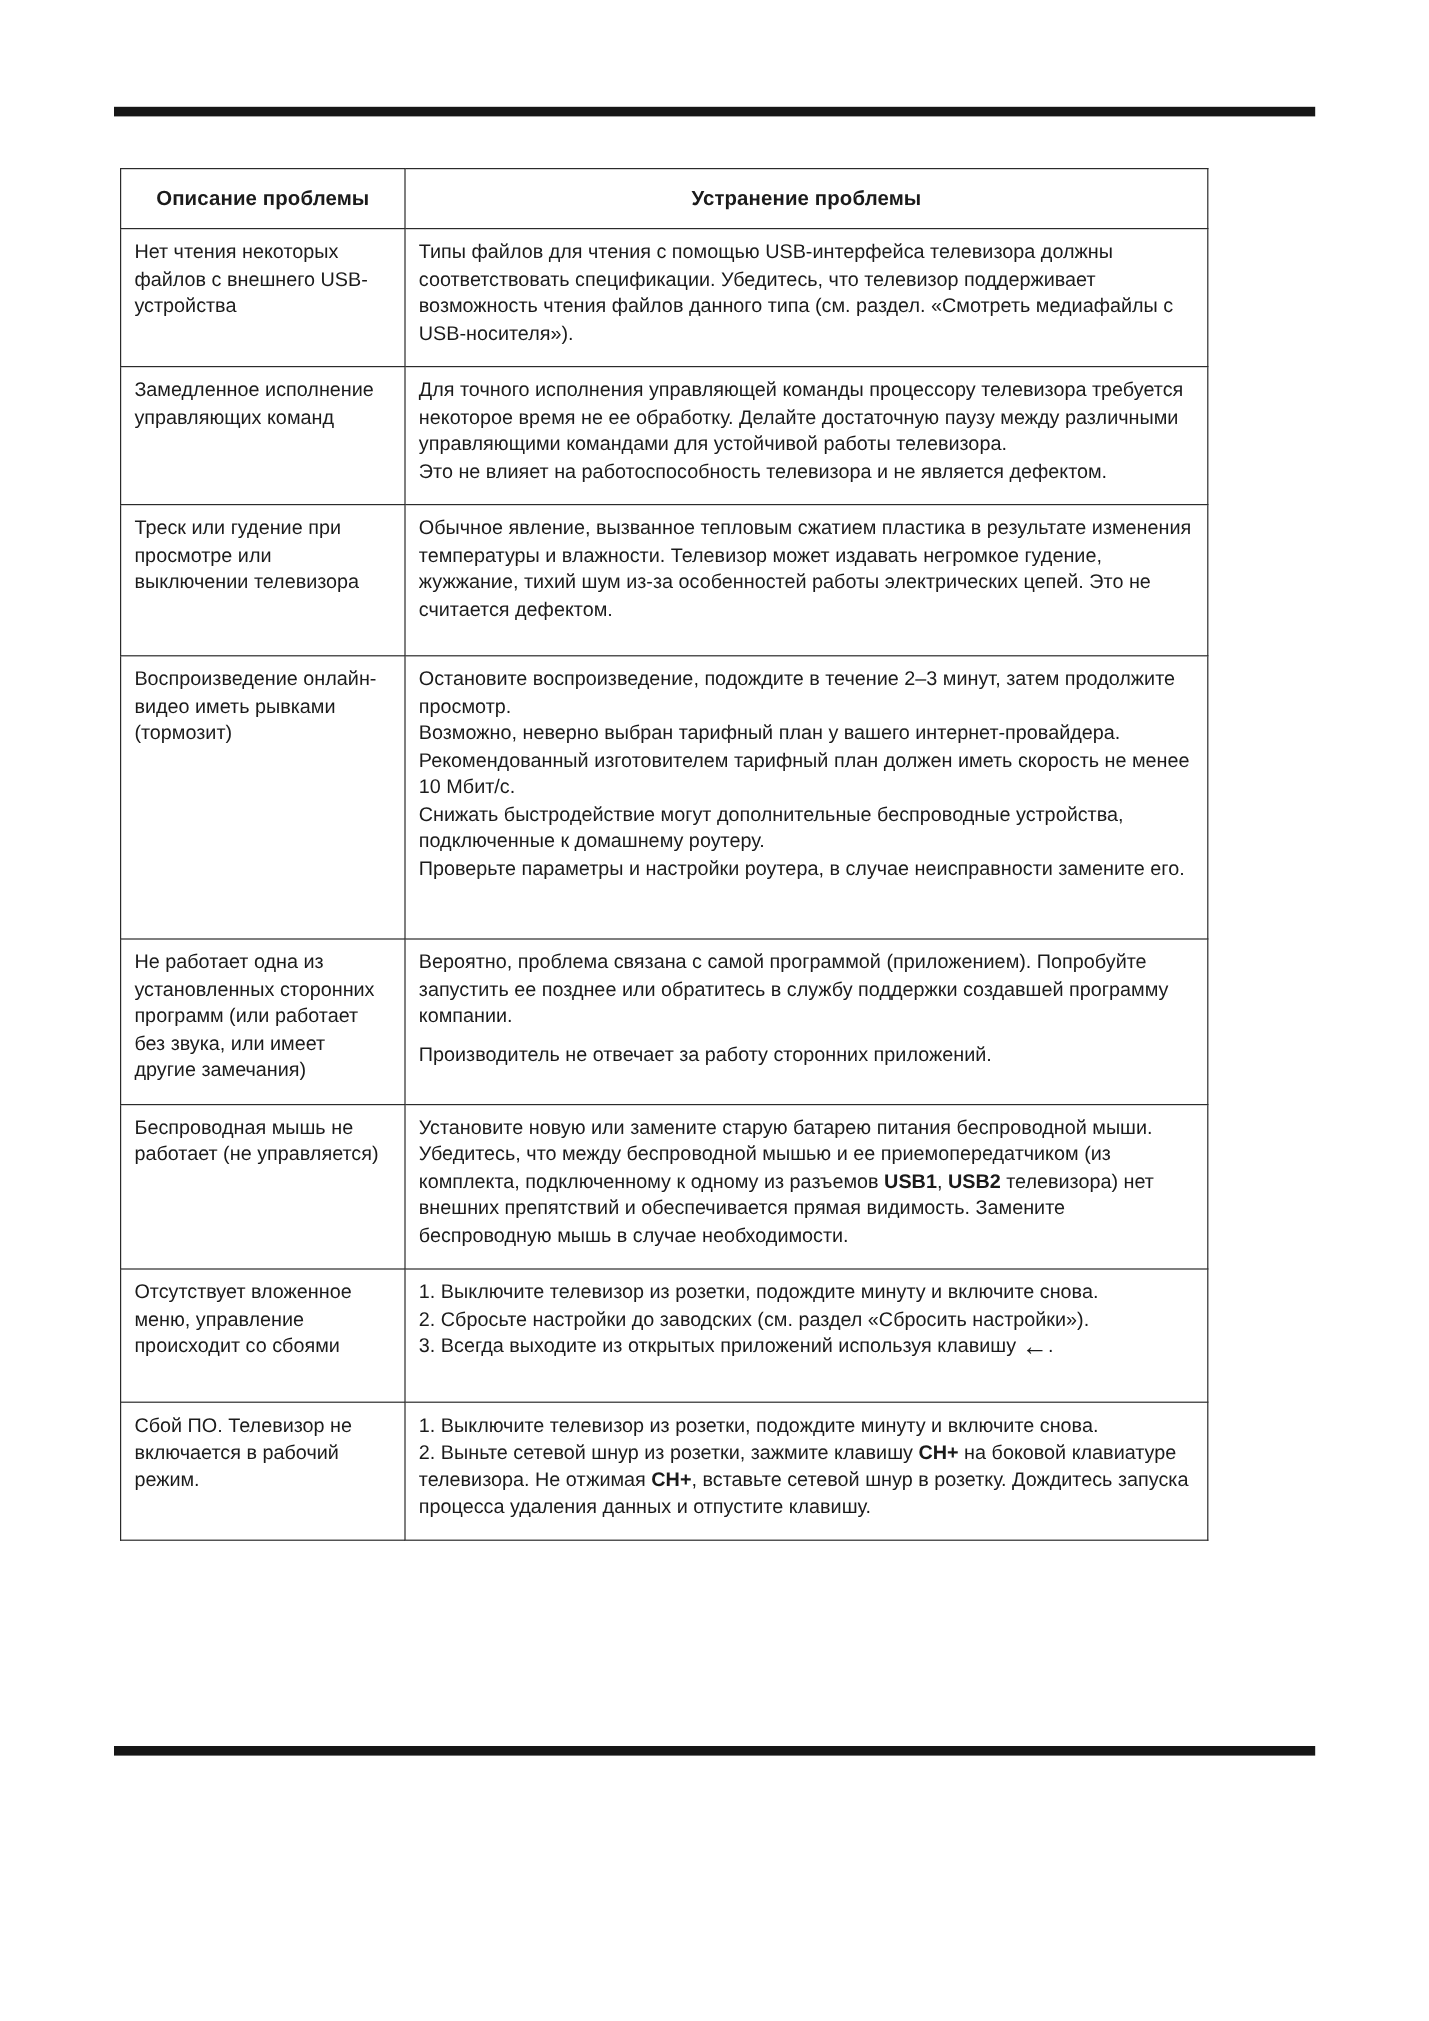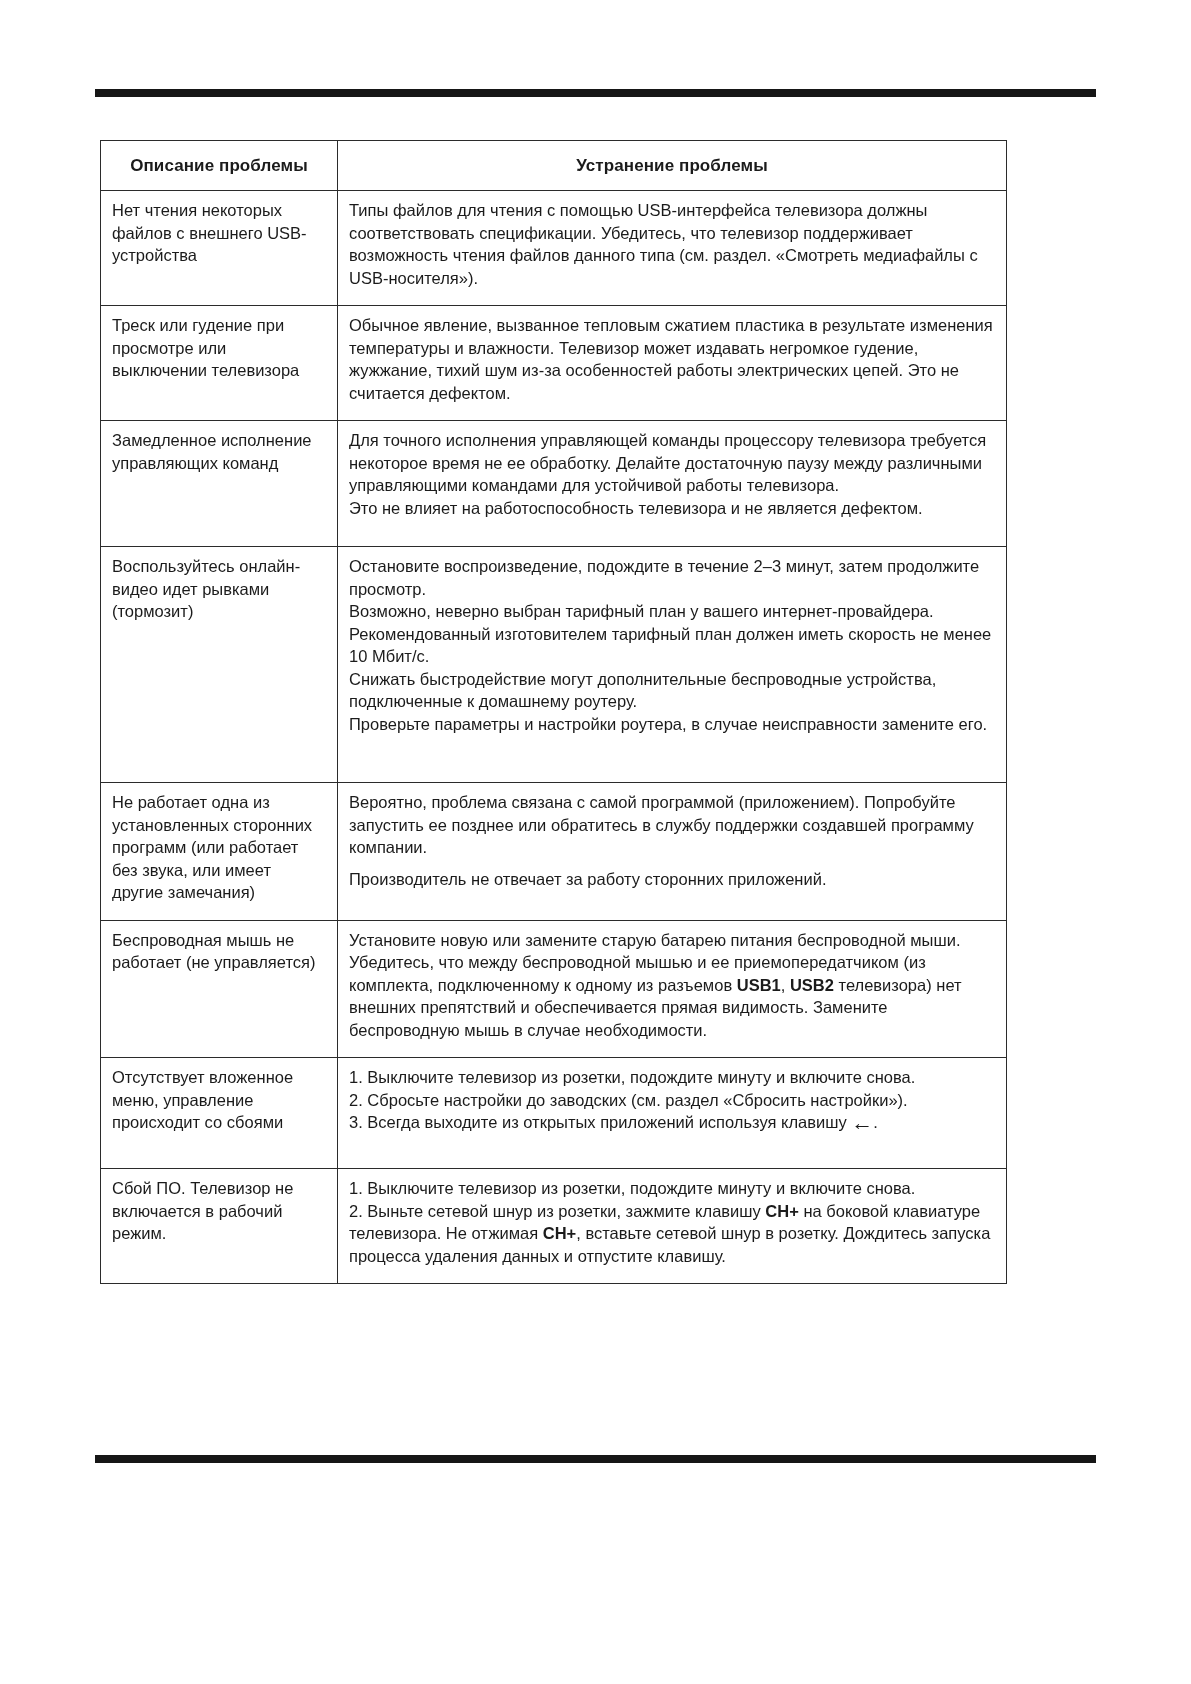--- a/index.html
+++ b/index.html
@@ -92,36 +92,36 @@
     </thead>
     <tbody>
   <tr>
     <td class="problem-cell">Нет чтения некоторых файлов с внешнего USB-устройства</td>
     <td class="solution-cell">
             <p><span>Типы файлов для чтения с помощью USB-интерфейса телевизора должны соответствовать спецификации. Убедитесь, что телевизор поддерживает возможность чтения файлов данного типа (см. раздел. «Смотреть медиафайлы с USB-носителя»).</span></p>
           </td>
   </tr>
 
   <tr>
-    <td class="problem-cell">Треск или гудение при просмотре или выключении телевизора</td>
-    <td class="solution-cell">
-            <p><span>Обычное явление, вызванное тепловым сжатием пластика в результате изменения температуры и влажности. Телевизор может издавать негромкое гудение, жужжание, тихий шум из-за особенностей работы электрических цепей. Это не считается дефектом.</span></p>
-          </td>
-  </tr>
-
-  <tr>
     <td class="problem-cell">Замедленное исполнение управляющих команд</td>
     <td class="solution-cell">
             <p><span>Для точного исполнения управляющей команды процессору телевизора требуется некоторое время не ее обработку. Делайте достаточную паузу между различными управляющими командами для устойчивой работы телевизора.</span></p>
             <p><span>Это не влияет на работоспособность телевизора и не является дефектом.</span></p>
           </td>
   </tr>
 
   <tr>
-    <td class="problem-cell">Воспользуйтесь онлайн-видео идет рывками (тормозит)</td>
+    <td class="problem-cell">Треск или гудение при просмотре или выключении телевизора</td>
+    <td class="solution-cell">
+            <p><span>Обычное явление, вызванное тепловым сжатием пластика в результате изменения температуры и влажности. Телевизор может издавать негромкое гудение, жужжание, тихий шум из-за особенностей работы электрических цепей. Это не считается дефектом.</span></p>
+          </td>
+  </tr>
+
+  <tr>
+    <td class="problem-cell">Воспроизведение онлайн-видео иметь рывками (тормозит)</td>
     <td class="solution-cell">
             <p><span>Остановите воспроизведение, подождите в течение 2–3 минут, затем продолжите просмотр.</span></p>
             <p><span>Возможно, неверно выбран тарифный план у вашего интернет-провайдера. Рекомендованный изготовителем тарифный план должен иметь скорость не менее 10 Мбит/с.</span></p>
             <p><span>Снижать быстродействие могут дополнительные беспроводные устройства, подключенные к домашнему роутеру.</span></p>
             <p><span>Проверьте параметры и настройки роутера, в случае неисправности замените его.</span></p>
           </td>
   </tr>
 
   <tr>
     <td class="problem-cell">Не работает одна из установленных сторонних программ (или работает без звука, или имеет другие замечания)</td>

